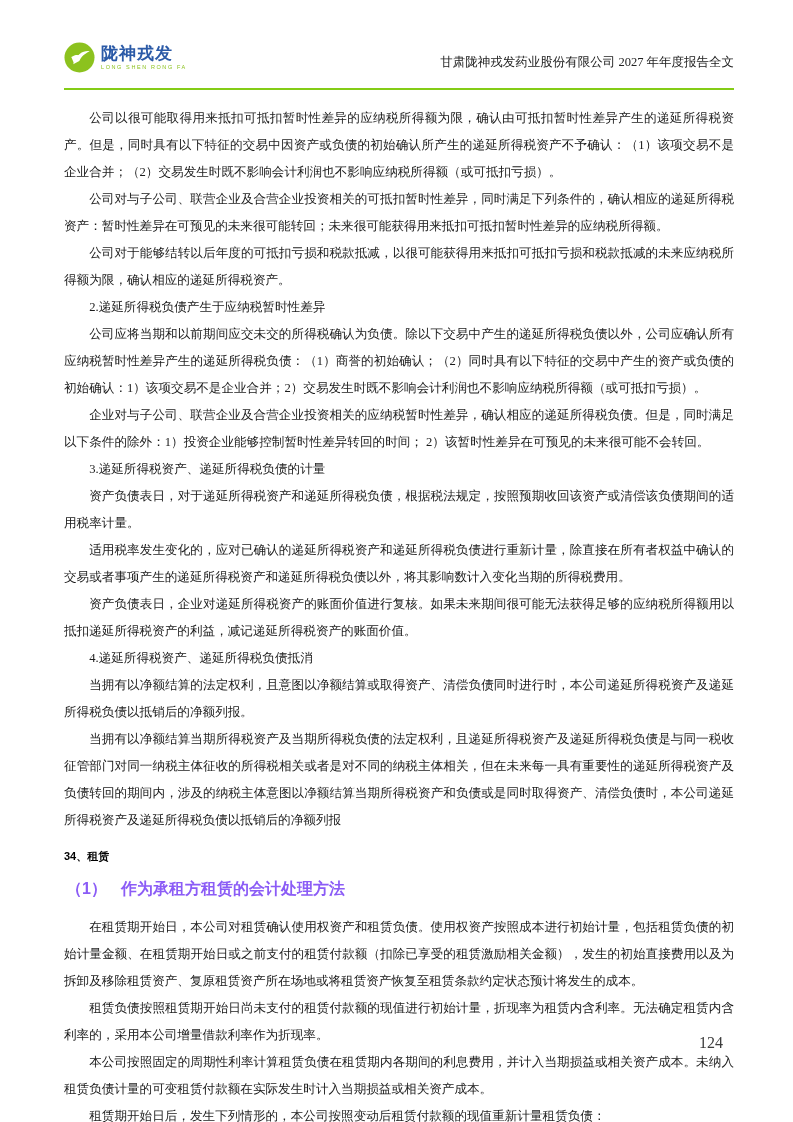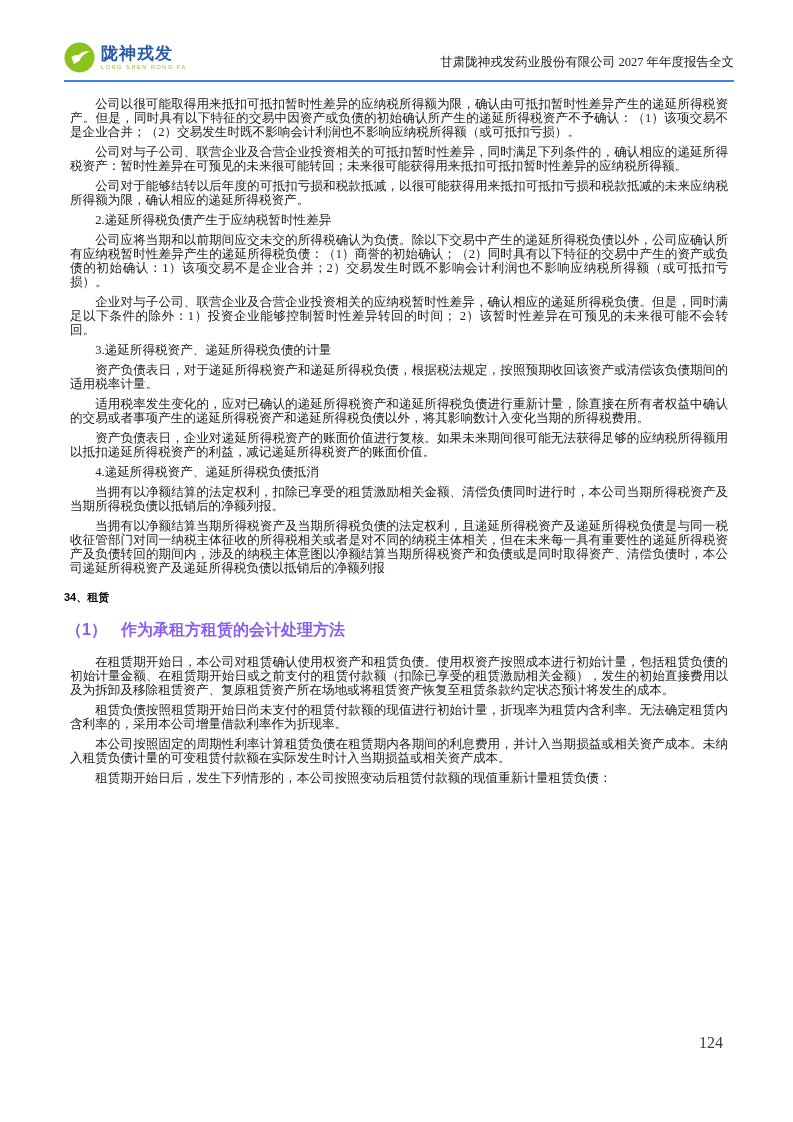--- a/index.html
+++ b/index.html
@@ -13,22 +13,22 @@
     padding: 42px 59px 0 64px;
     font-family: "Liberation Serif", serif;
     color: #1a1a1a;
     overflow: hidden;
   }
   
   .header {
     display: flex;
     justify-content: space-between;
     align-items: flex-end;
-    border-bottom: 2px solid #3b82f6;
-    padding-bottom: 7px;
+    border-bottom: 2px solid #84cc16;
+    padding-bottom: 15px;
   }
   .logo { display: flex; align-items: center; gap: 6px; }
   .logo-circle { width: 31px; height: 31px; flex: 0 0 auto; }
   .logo-text { display: flex; flex-direction: column; line-height: 1; }
   .logo-cn {
     font-family: "Liberation Sans", sans-serif;
     font-weight: bold;
     font-size: 17px;
     color: #2b5aa7;
     letter-spacing: 1px;
@@ -42,23 +42,23 @@
   }
   .header-title {
     font-size: 12.5px;
     color: #222222;
     padding-bottom: 2px;
     white-space: nowrap;
   }
   
   .main { margin-top: 15px; }
   .main p {
-    margin: 6px;
+    margin: 0;
     font-size: 12.6px;
-    line-height: 14px;
+    line-height: 27px;
     text-align: justify;
     text-indent: 2em;
     word-break: break-all;
   }
   .section-heading {
     font-family: "Liberation Sans", sans-serif;
     font-weight: bold;
     font-size: 11px;
     color: #000000;
     margin: 15px 0 0 0;
@@ -107,21 +107,21 @@
     <p>公司对与子公司、联营企业及合营企业投资相关的可抵扣暂时性差异，同时满足下列条件的，确认相应的递延所得税资产：暂时性差异在可预见的未来很可能转回；未来很可能获得用来抵扣可抵扣暂时性差异的应纳税所得额。</p>
     <p>公司对于能够结转以后年度的可抵扣亏损和税款抵减，以很可能获得用来抵扣可抵扣亏损和税款抵减的未来应纳税所得额为限，确认相应的递延所得税资产。</p>
     <p>2.递延所得税负债产生于应纳税暂时性差异</p>
     <p>公司应将当期和以前期间应交未交的所得税确认为负债。除以下交易中产生的递延所得税负债以外，公司应确认所有应纳税暂时性差异产生的递延所得税负债：（1）商誉的初始确认；（2）同时具有以下特征的交易中产生的资产或负债的初始确认：1）该项交易不是企业合并；2）交易发生时既不影响会计利润也不影响应纳税所得额（或可抵扣亏损）。</p>
     <p>企业对与子公司、联营企业及合营企业投资相关的应纳税暂时性差异，确认相应的递延所得税负债。但是，同时满足以下条件的除外：1）投资企业能够控制暂时性差异转回的时间； 2）该暂时性差异在可预见的未来很可能不会转回。</p>
     <p>3.递延所得税资产、递延所得税负债的计量</p>
     <p>资产负债表日，对于递延所得税资产和递延所得税负债，根据税法规定，按照预期收回该资产或清偿该负债期间的适用税率计量。</p>
     <p>适用税率发生变化的，应对已确认的递延所得税资产和递延所得税负债进行重新计量，除直接在所有者权益中确认的交易或者事项产生的递延所得税资产和递延所得税负债以外，将其影响数计入变化当期的所得税费用。</p>
     <p>资产负债表日，企业对递延所得税资产的账面价值进行复核。如果未来期间很可能无法获得足够的应纳税所得额用以抵扣递延所得税资产的利益，减记递延所得税资产的账面价值。</p>
     <p>4.递延所得税资产、递延所得税负债抵消</p>
-    <p>当拥有以净额结算的法定权利，扣除已享受的租赁激励相关金额、清偿负债同时进行时，本公司当期所得税资产及当期所得税负债以抵销后的净额列报。</p>
+    <p>当拥有以净额结算的法定权利，且意图以净额结算或取得资产、清偿负债同时进行时，本公司递延所得税资产及递延所得税负债以抵销后的净额列报。</p>
     <p>当拥有以净额结算当期所得税资产及当期所得税负债的法定权利，且递延所得税资产及递延所得税负债是与同一税收征管部门对同一纳税主体征收的所得税相关或者是对不同的纳税主体相关，但在未来每一具有重要性的递延所得税资产及负债转回的期间内，涉及的纳税主体意图以净额结算当期所得税资产和负债或是同时取得资产、清偿负债时，本公司递延所得税资产及递延所得税负债以抵销后的净额列报</p>
 
     <div class="section-heading">34、租赁</div>
 
     <div class="subsection-heading">
       <span class="sub-num">（1）</span><span>作为承租方租赁的会计处理方法</span>
     </div>
 
     <p>在租赁期开始日，本公司对租赁确认使用权资产和租赁负债。使用权资产按照成本进行初始计量，包括租赁负债的初始计量金额、在租赁期开始日或之前支付的租赁付款额（扣除已享受的租赁激励相关金额），发生的初始直接费用以及为拆卸及移除租赁资产、复原租赁资产所在场地或将租赁资产恢复至租赁条款约定状态预计将发生的成本。</p>
     <p>租赁负债按照租赁期开始日尚未支付的租赁付款额的现值进行初始计量，折现率为租赁内含利率。无法确定租赁内含利率的，采用本公司增量借款利率作为折现率。</p>

